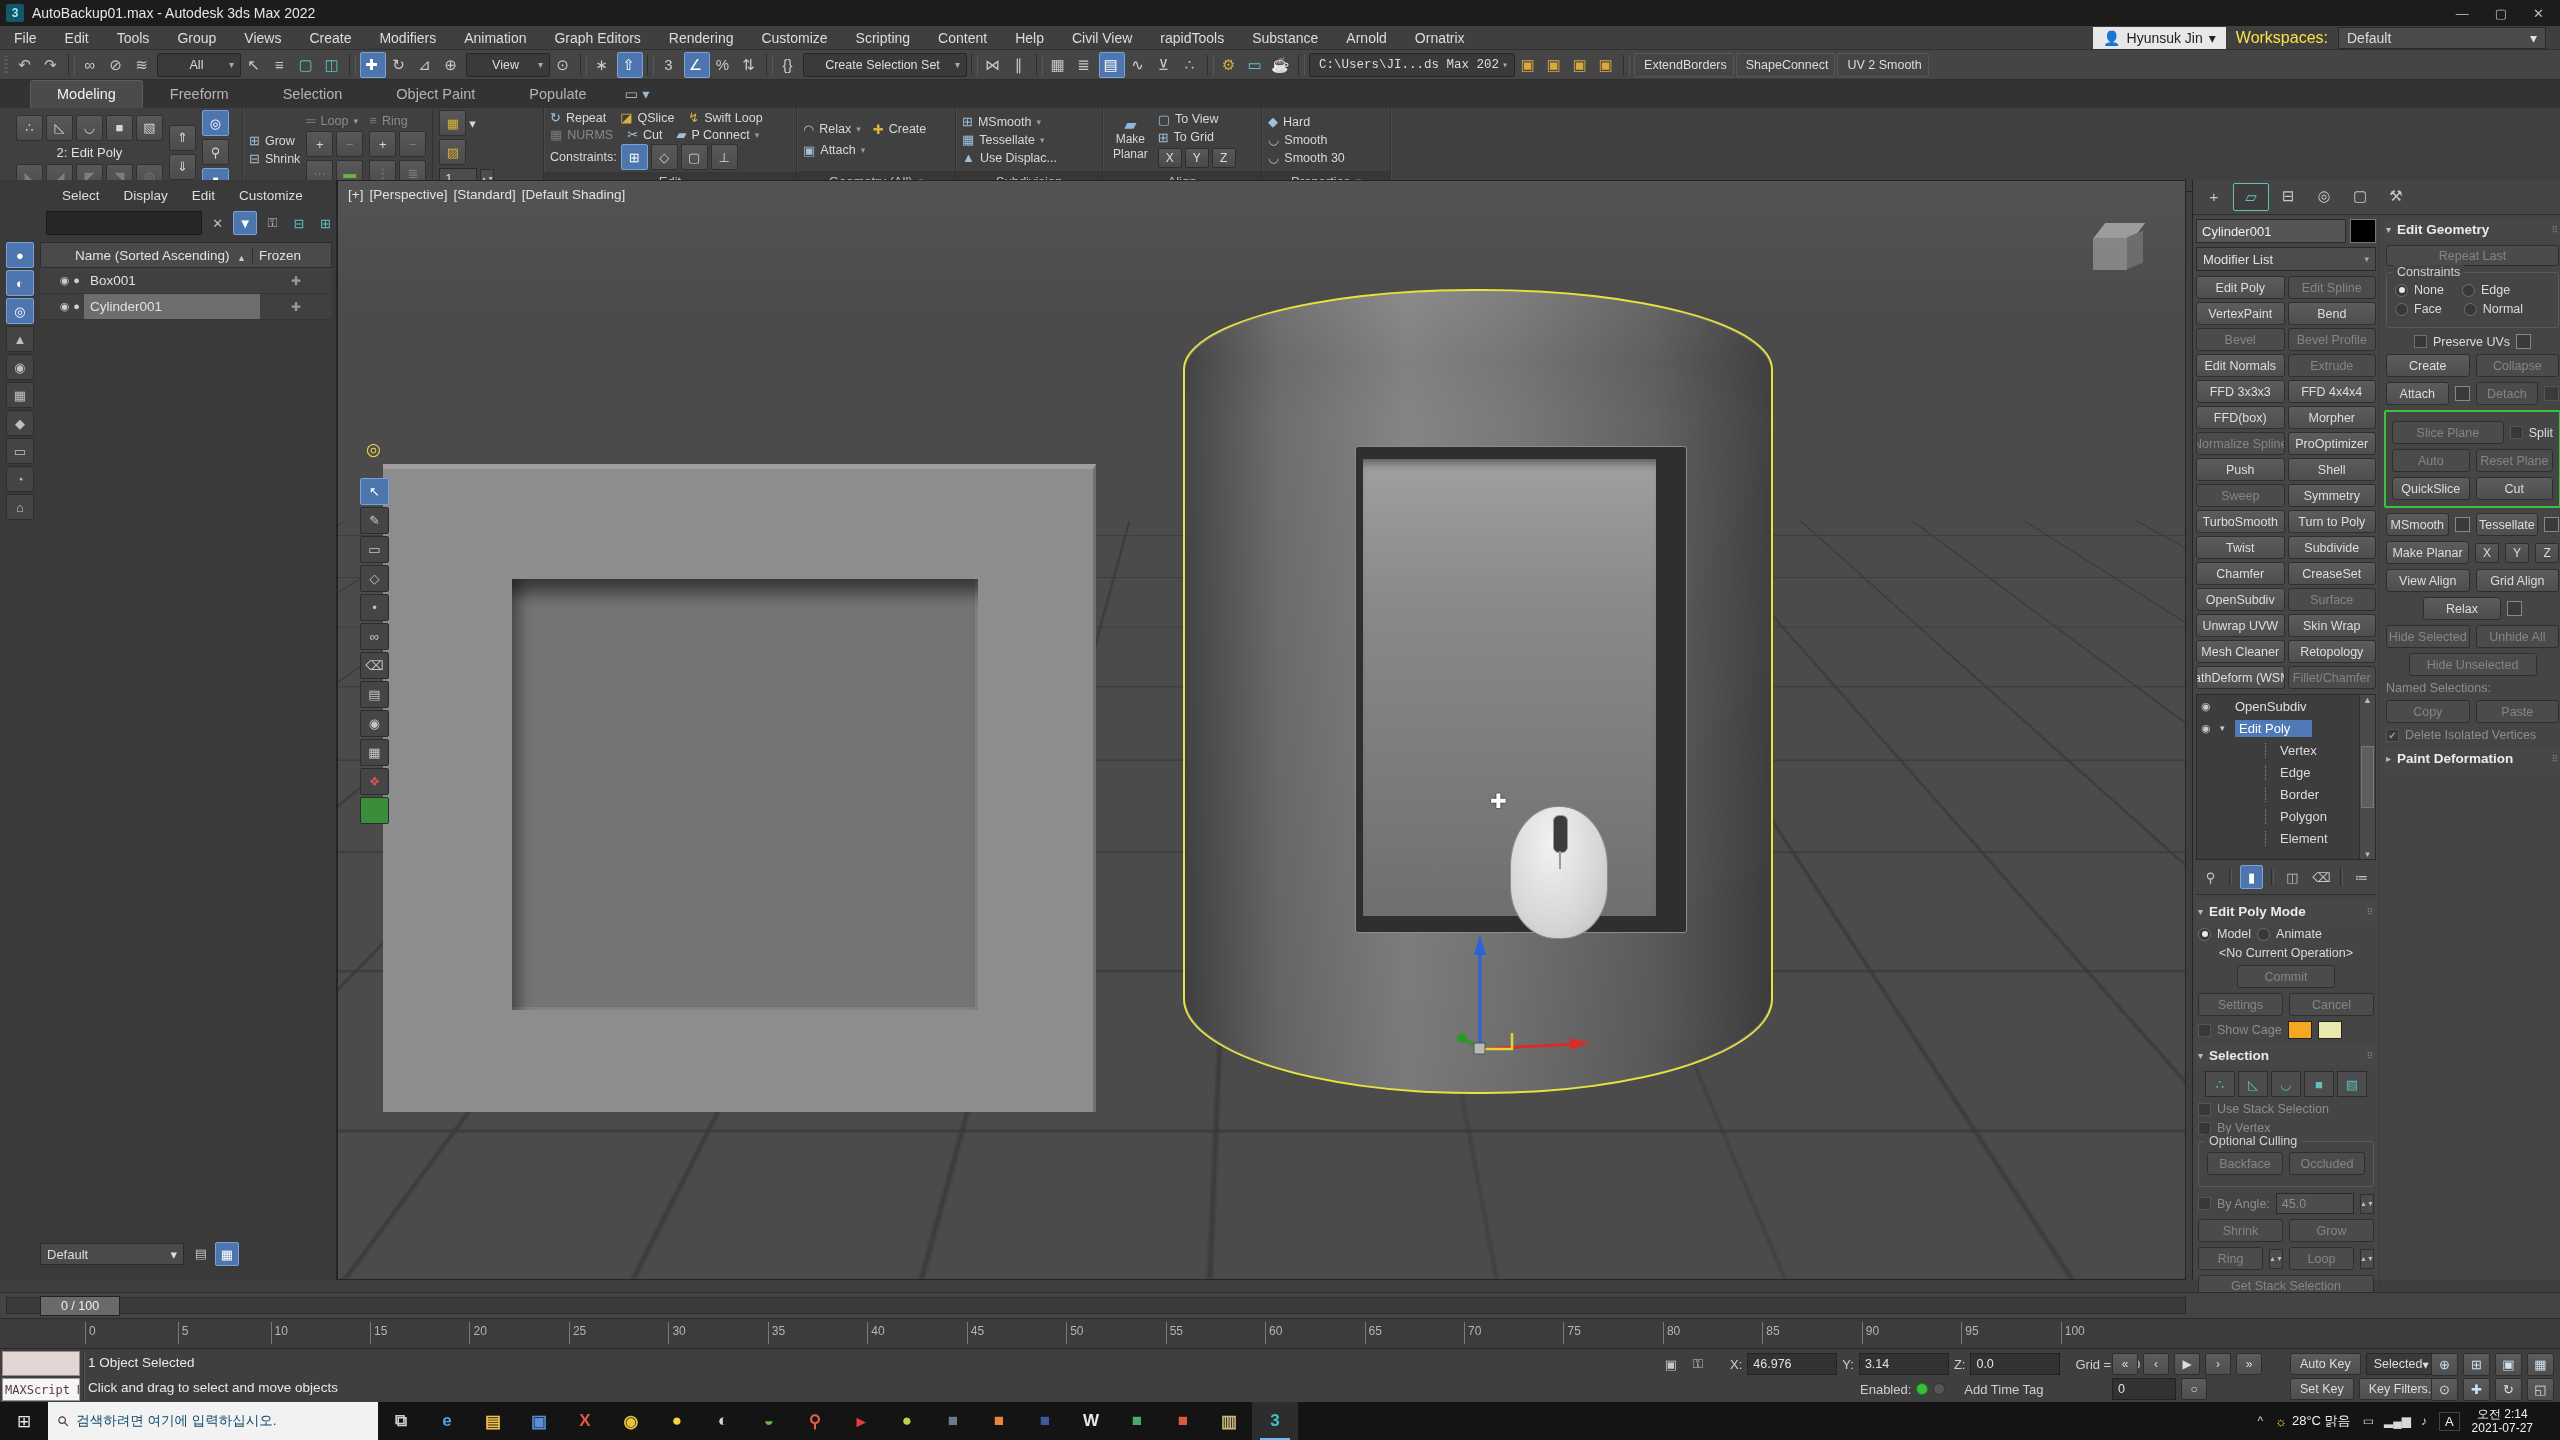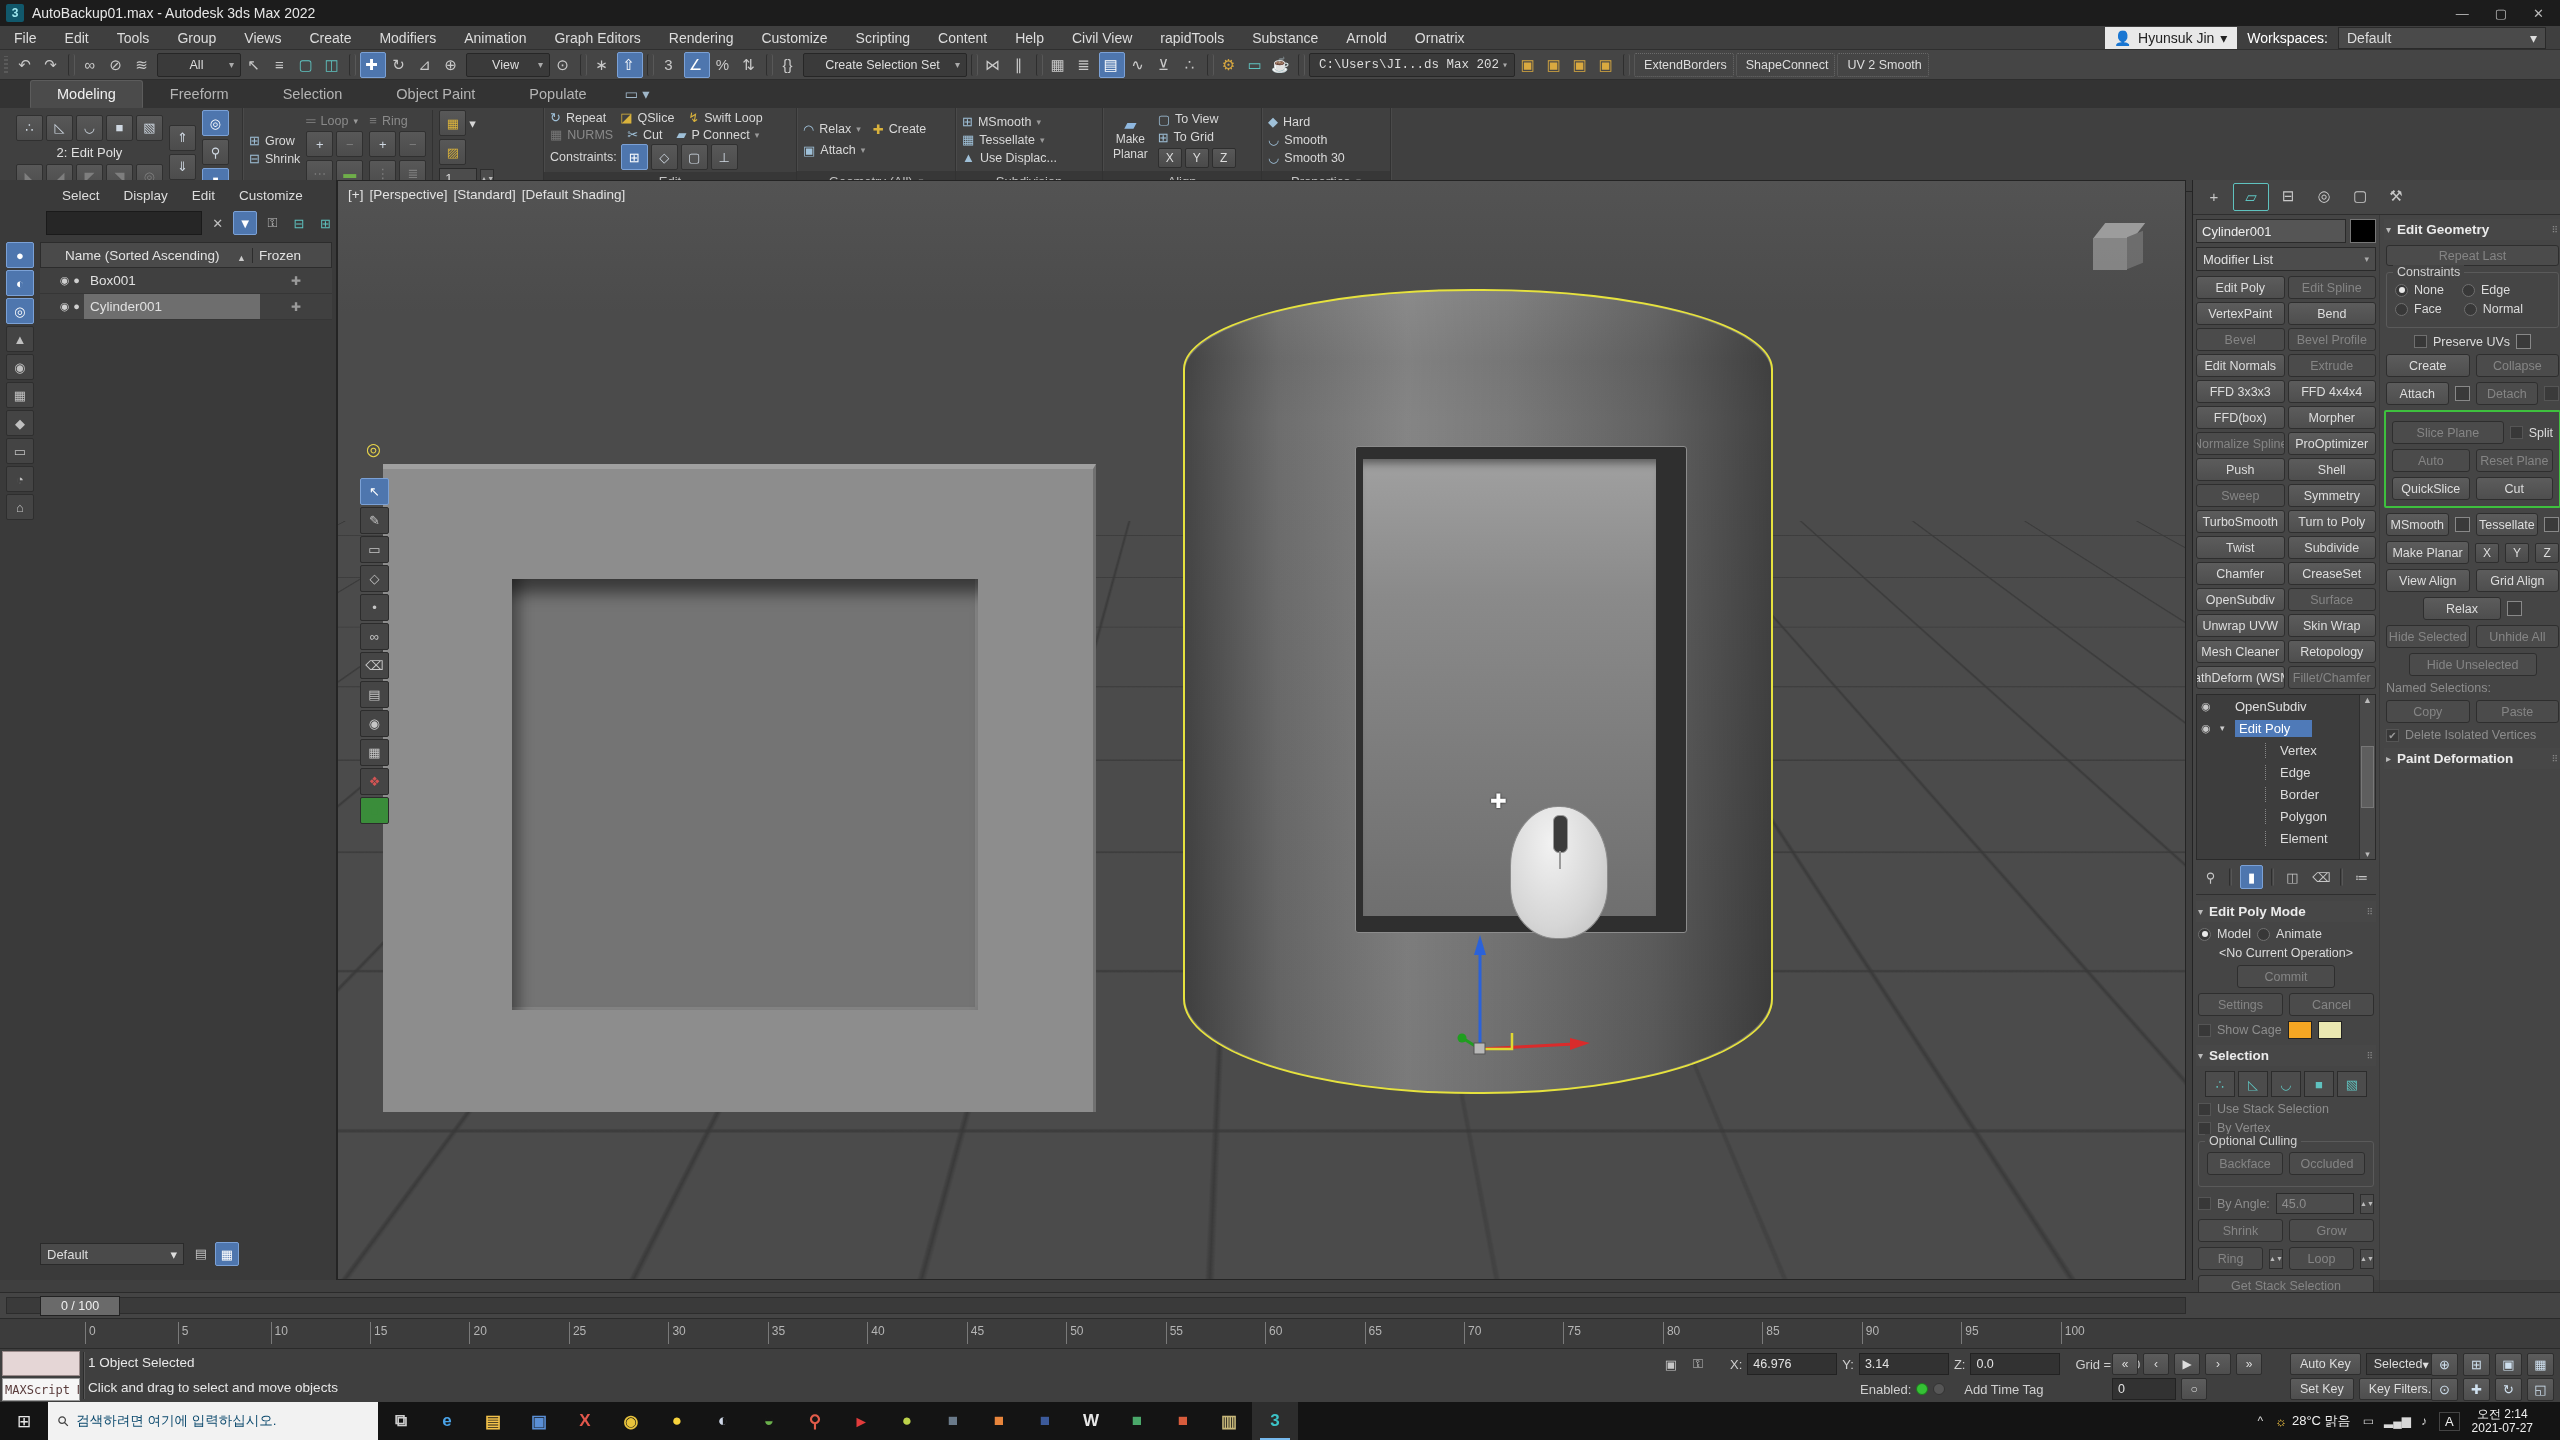--- a/index.html
+++ b/index.html
@@ -9,21 +9,21 @@
   #titlebar .appico{width:18px;height:18px;background:#11586b;color:#9fe8ef;font-weight:bold;font-size:12px;display:flex;align-items:center;justify-content:center;border-radius:2px}
   #titlebar .title{color:#e6e6e6;font-size:14px}
   #titlebar .winbtns{margin-left:auto;display:flex;gap:26px;color:#bbb;font-size:13px;padding-right:10px}
   
   #menubar{position:absolute;left:0;top:26px;width:2560px;height:24px;background:#3f3f3f;display:flex;align-items:center;border-bottom:1px solid #2f2f2f;box-sizing:border-box}
   #menubar .mlist{display:flex}
   .menu-item{padding:2px 14px;color:#ddd;font-size:14px}
   #mb-right{margin-left:auto;display:flex;align-items:center;gap:10px;padding-right:14px}
   #userbox{display:flex;align-items:center;gap:6px;background:#e8e8e8;color:#222;padding:1px 10px;height:20px;font-size:14px}
   #userbox .avatar{color:#4a6fae;font-size:14px}
-  #wslabel{color:#ffffff;font-size:14px}
+  #wslabel{color:#fde047;font-size:16px}
   #wsdrop{background:#4a4a4a;border:1px solid #2a2a2a;color:#ddd;width:190px;height:20px;display:flex;align-items:center;justify-content:space-between;padding:0 8px;font-size:14px}
   
   #maintoolbar{position:absolute;left:0;top:50px;width:2560px;height:30px;background:#454545;display:flex;align-items:center;gap:2px;padding:0 4px 0 14px;border-bottom:1px solid #2d2d2d;box-sizing:border-box;
     background-image:repeating-linear-gradient(0deg,#5a5a5a 0 2px,transparent 2px 4px);background-size:4px 60%;background-repeat:no-repeat;background-position:4px center;}
   .tbi{min-width:24px;height:24px;display:flex;align-items:center;justify-content:center;color:#c9c9c9;font-size:15px;border-radius:2px;gap:3px}
   .tbi .cap{font-size:12.5px;color:#ddd}
   .tbi.teal{color:#5fc2bf}
   .tbi.gold{color:#d9a940}
   .tbi.hl{background:#4e76ae;border:1px solid #7ba1d6;color:#fff}
   .tbi.sep{min-width:5px;height:22px;border-left:1px solid #2e2e2e;border-right:1px solid #585858;margin:0 2px}
@@ -67,21 +67,21 @@
   #exsearch{display:flex;align-items:center;gap:5px;margin:2px 0 4px 46px}
   #exsearch input{width:150px;height:20px;background:#262626;border:1px solid #1a1a1a;color:#ddd;outline:none}
   .exsi{width:22px;height:22px;display:flex;align-items:center;justify-content:center;color:#c0c0c0;font-size:13px;border-radius:2px}
   .exsi.hl{background:#4e76ae;border:1px solid #7ba1d6;color:#fff}
   .exsi.teal{color:#5fc2bf}
   #exstrip{position:absolute;left:6px;top:62px;width:30px;display:flex;flex-direction:column;gap:2px}
   #exstrip .exsi{width:26px;height:24px;background:#444;border:1px solid #2e2e2e}
   #exstrip .exsi.hl{background:#4e76ae;border-color:#7ba1d6}
   #exgrid{position:absolute;left:40px;top:62px;right:4px}
   #exhead{display:flex;background:#4a4a4a;border:1px solid #2c2c2c;height:24px;align-items:center;font-size:13.5px;color:#e2e2e2}
-  #exhead .hname{flex:1;padding-left:24px;display:flex;align-items:flex-end;gap:0}
+  #exhead .hname{flex:1;padding-left:34px;display:flex;align-items:flex-end;gap:0}
   #exhead .hname .sort{font-size:9px;color:#ccc;margin-left:auto;margin-right:6px}
   #exhead .hfroz{width:72px;border-left:1px solid #2c2c2c;padding-left:6px}
   .exrow{display:flex;height:25px;align-items:center;background:#404040;border-bottom:1px solid #363636;font-size:13.5px;color:#e0e0e0}
   .exrow.selected .ncell{background:#6e6e6e}
   .exrow .icons{width:44px;display:flex;gap:4px;justify-content:flex-end;color:#cfcfcf;font-size:11px;padding-right:4px;box-sizing:border-box}
   .exrow .ncell{flex:1;height:100%;display:flex;align-items:center;padding-left:6px}
   .exrow .fcell{width:72px;color:#9a9a9a;display:flex;justify-content:center;font-size:12px}
   #exfooter{position:absolute;left:40px;bottom:14px;display:flex;align-items:center;gap:6px}
   #exfooter .drop{width:130px;height:20px;background:#4a4a4a;border:1px solid #2a2a2a;display:flex;align-items:center;justify-content:space-between;padding:0 6px;font-size:13px;color:#ddd}
   

